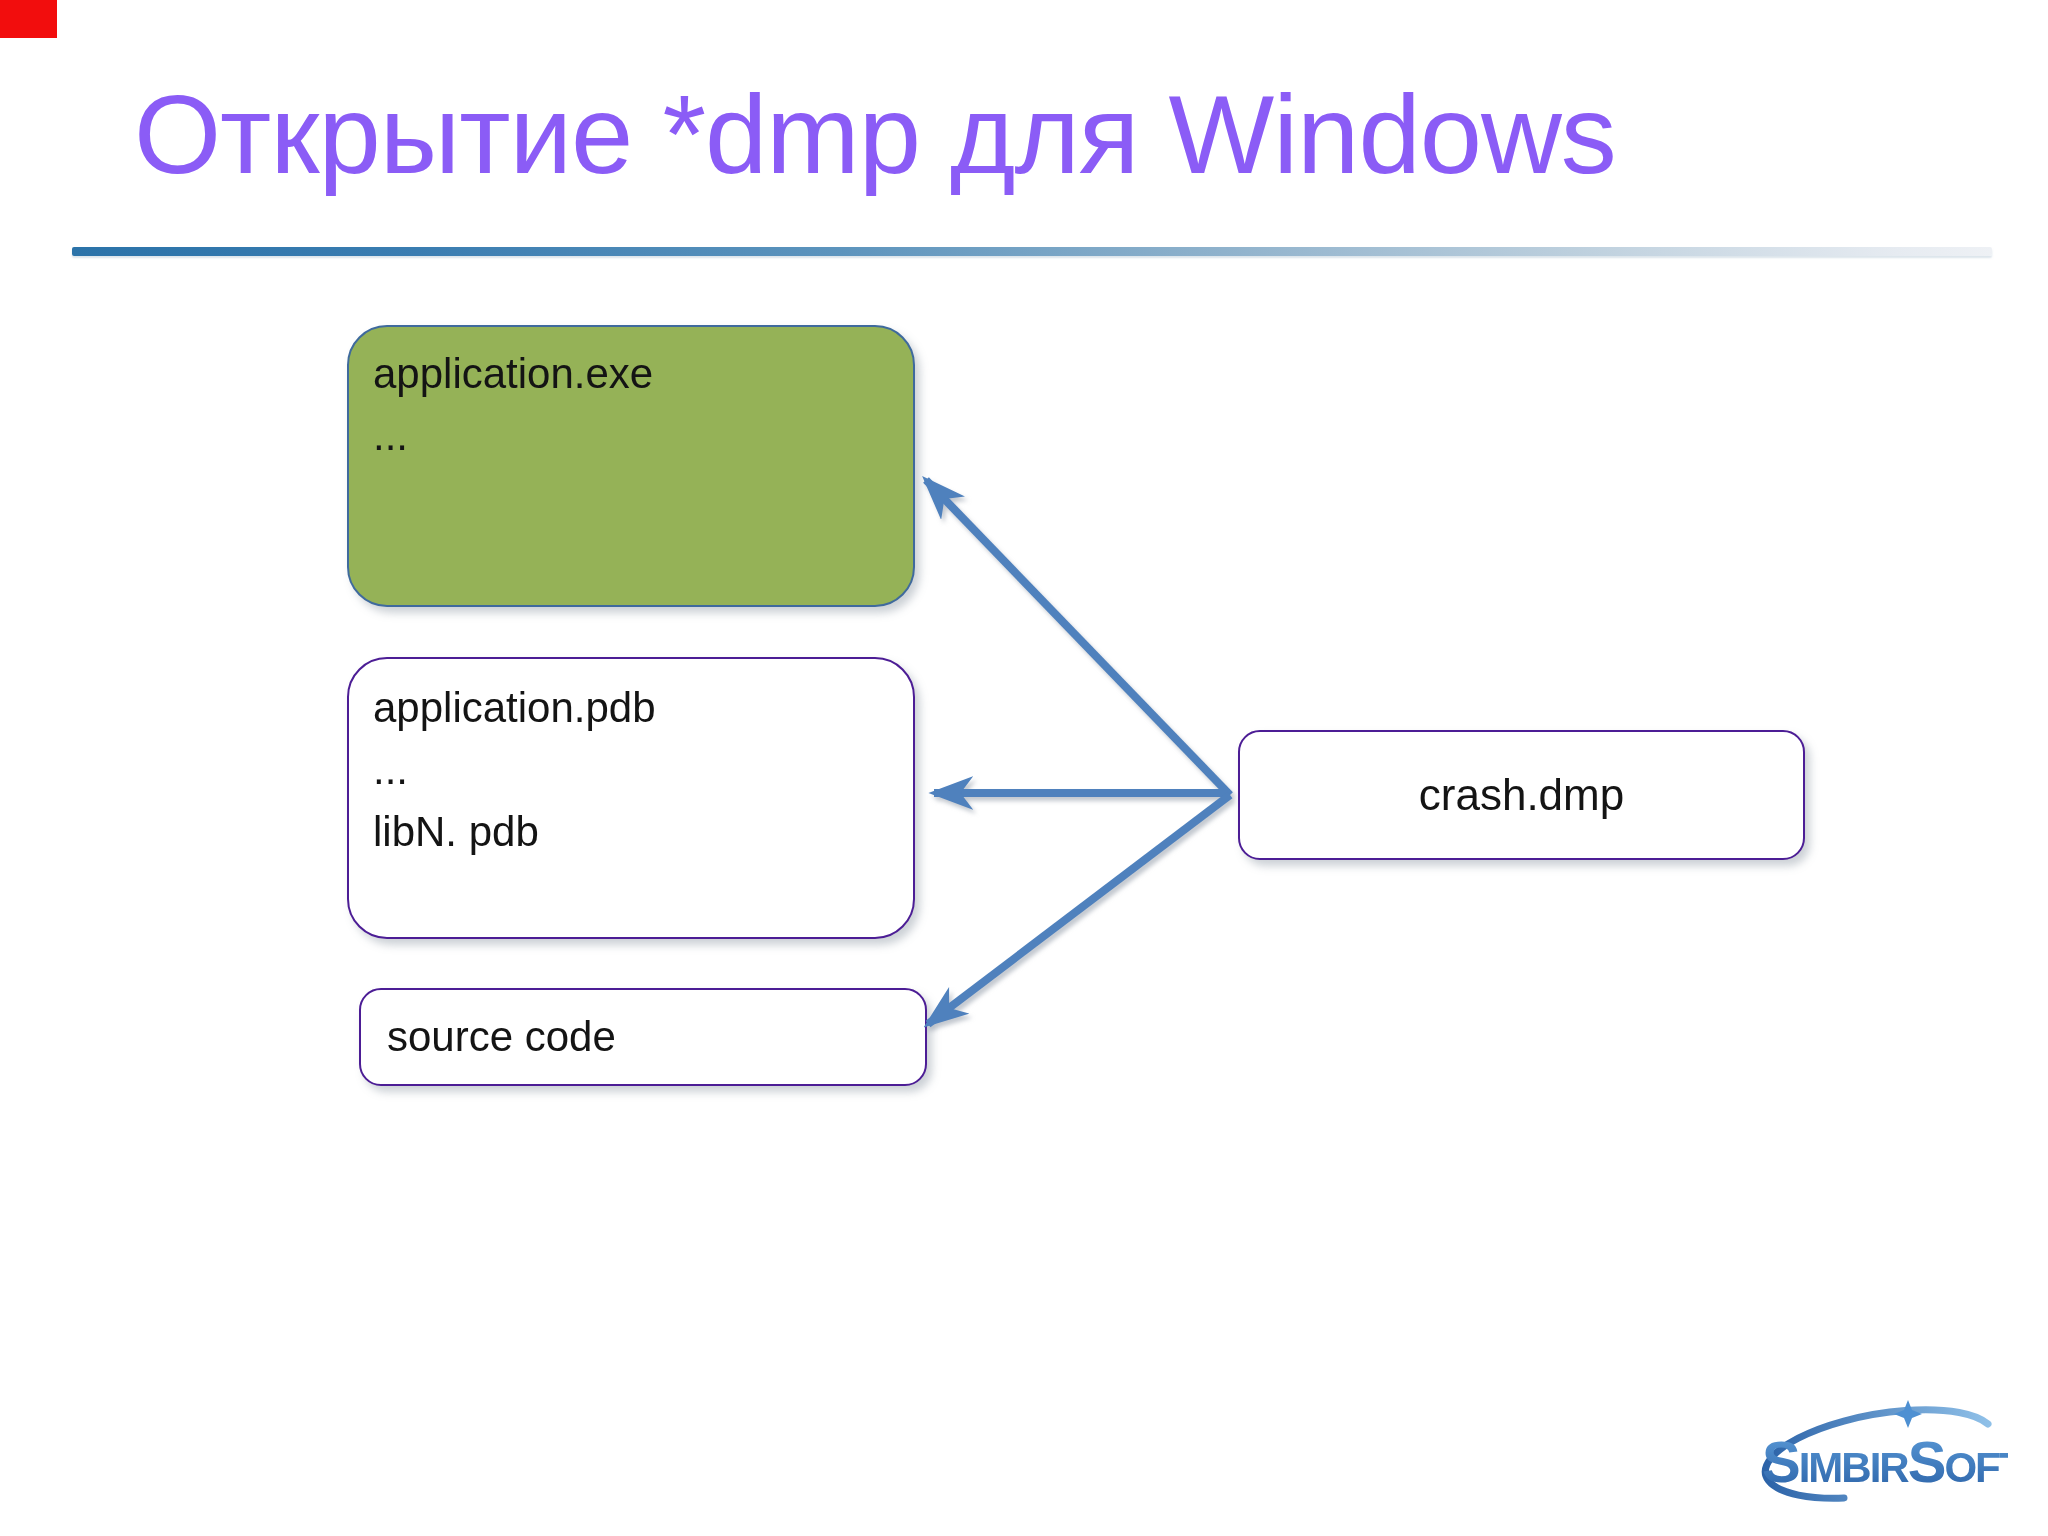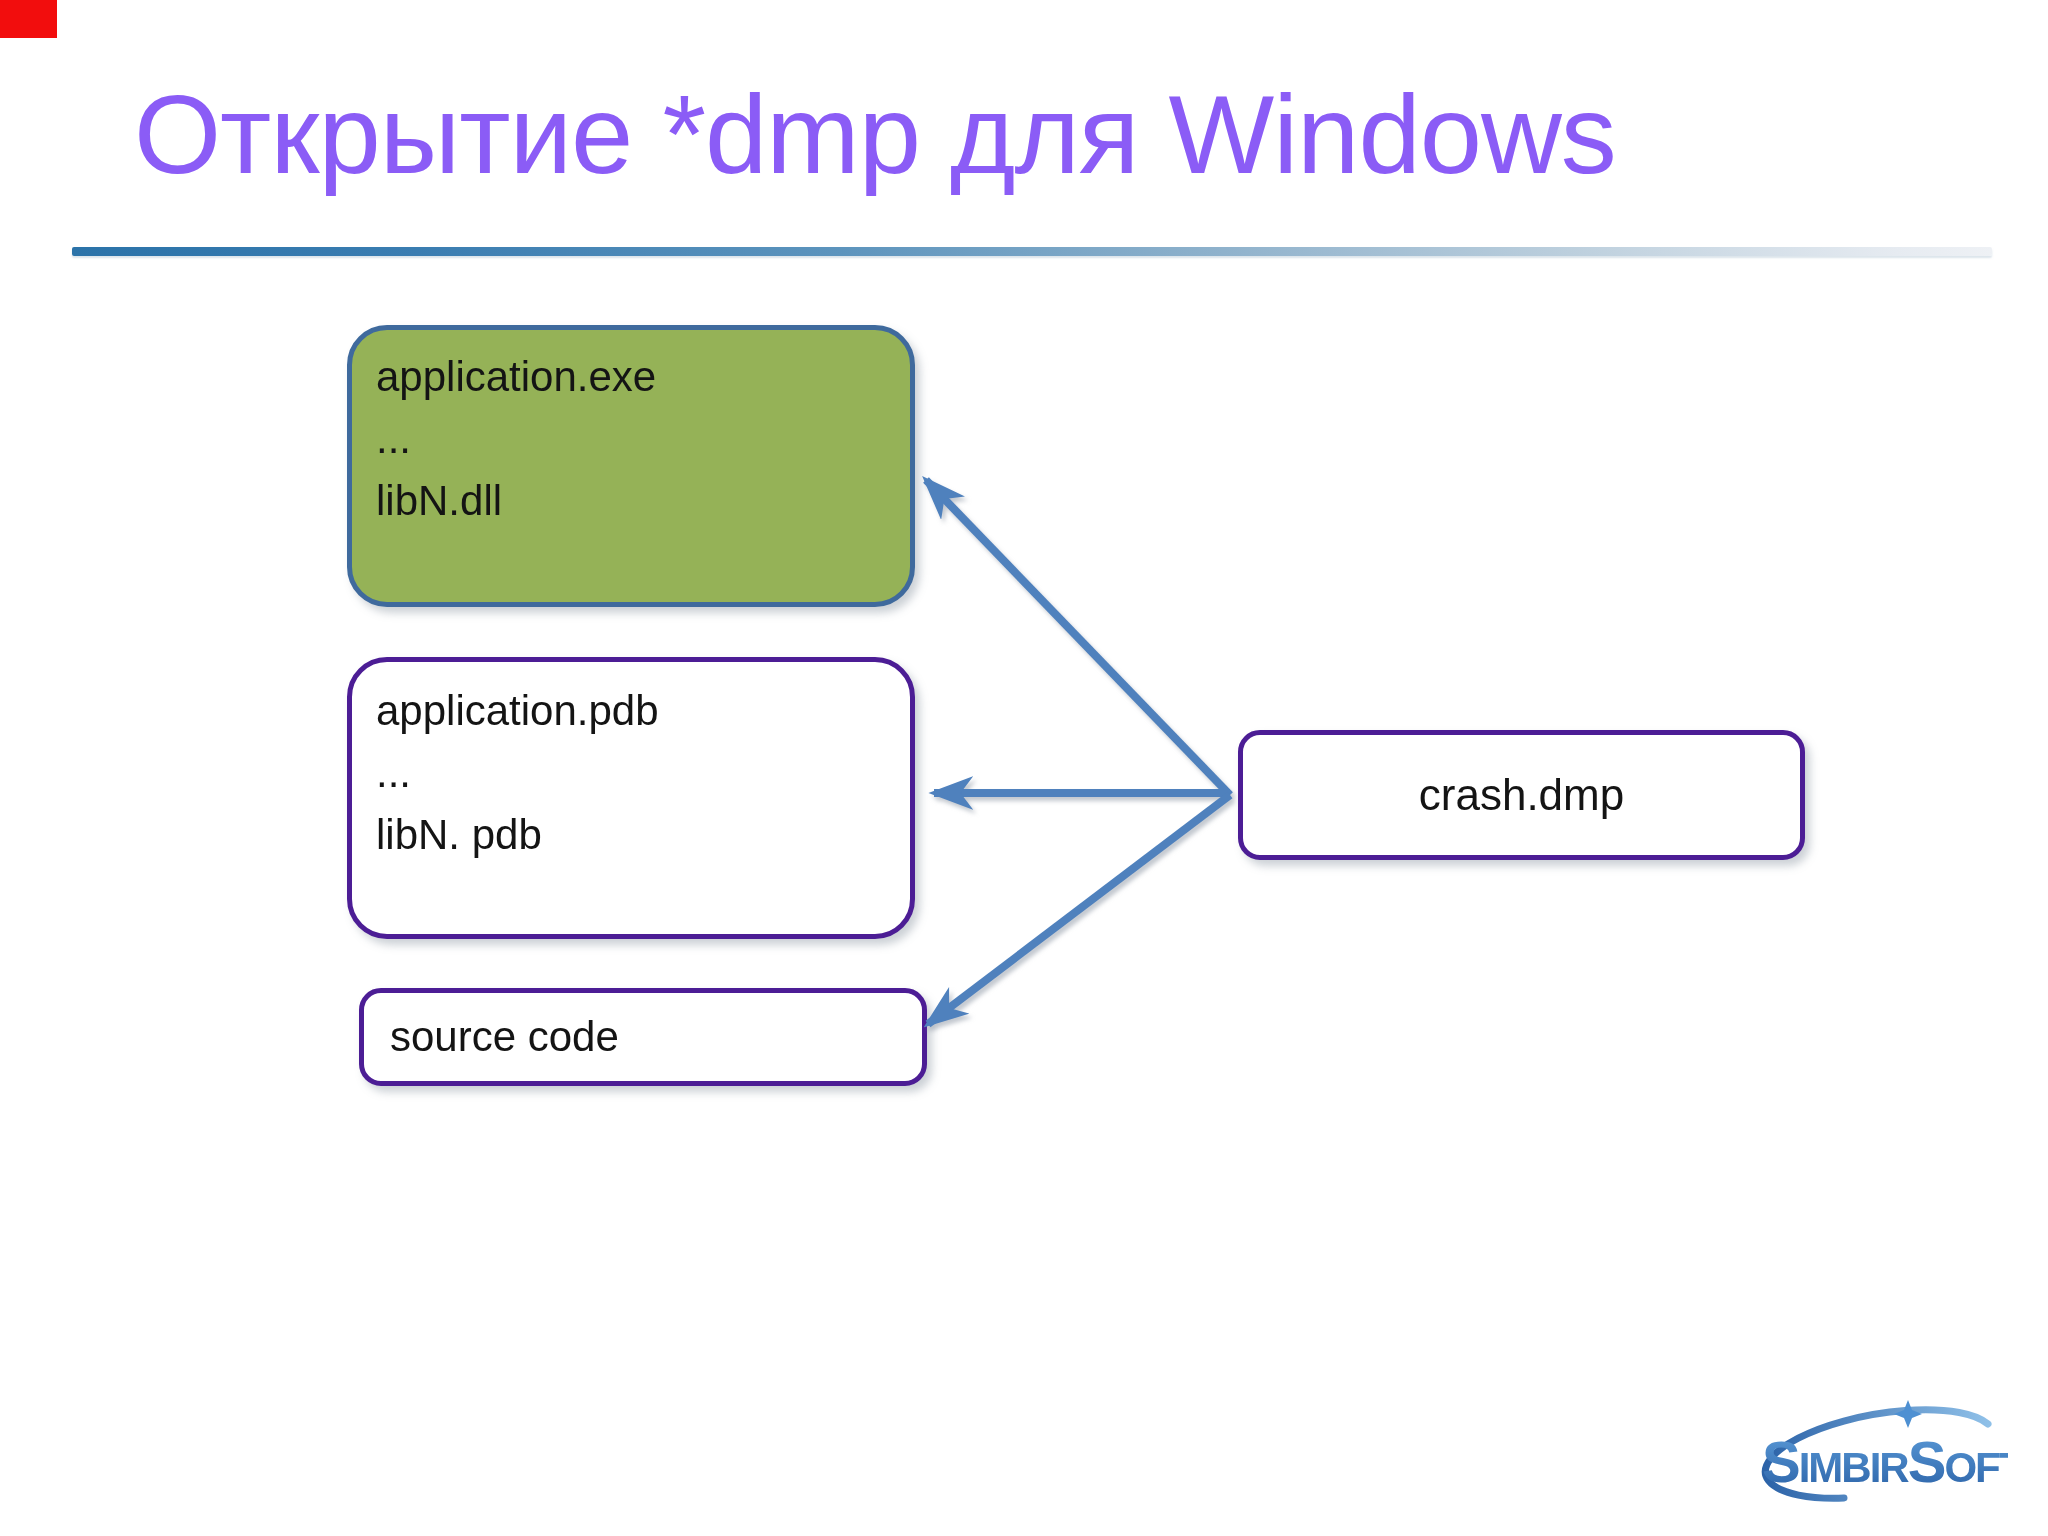--- a/index.html
+++ b/index.html
@@ -20,21 +20,21 @@
   
   .divider {
     position:absolute; left:72px; top:247px; width:1920px; height:9px; border-radius:2px;
     background:linear-gradient(to right,#2b73a9 0%,#3a7db1 18%,#5c94bd 40%,#8fb2cc 60%,#bccfdd 78%,#e6ebf1 95%,#eef1f5 100%);
     box-shadow:0 2px 2px rgba(190,205,218,.55);
   }
 
   
   .box {
     position:absolute; box-sizing:border-box; background:#ffffff;
-    border:5px solid #4c1d95; box-shadow:5px 6px 9px rgba(110,122,138,.35);
+    border:2px solid #4c1d95; box-shadow:5px 6px 9px rgba(110,122,138,.35);
     font-size:42px;
   }
   .box-modules {
     left:347px; top:325px; width:568px; height:282px; border-radius:40px;
     background:#95b257; border-color:#3f6a9d; padding:16px 10px 0 24px;
   }
   .box-symbols {
     left:347px; top:657px; width:568px; height:282px; border-radius:40px;
     padding:18px 10px 0 24px;
   }
@@ -62,21 +62,20 @@
 
   <div class="corner-marker"></div>
 
   <div class="title">Открытие *dmp для Windows</div>
 
   <div class="divider"></div>
 
   <div class="box box-modules">
     <div class="box-line">application.exe</div>
     <div class="box-line">...</div>
-    <div class="box-line">libN.dll</div>
   </div>
 
   <div class="box box-symbols">
     <div class="box-line">application.pdb</div>
     <div class="box-line">...</div>
     <div class="box-line">libN. pdb</div>
   </div>
 
   <div class="box box-source">
     <span>source code</span>

